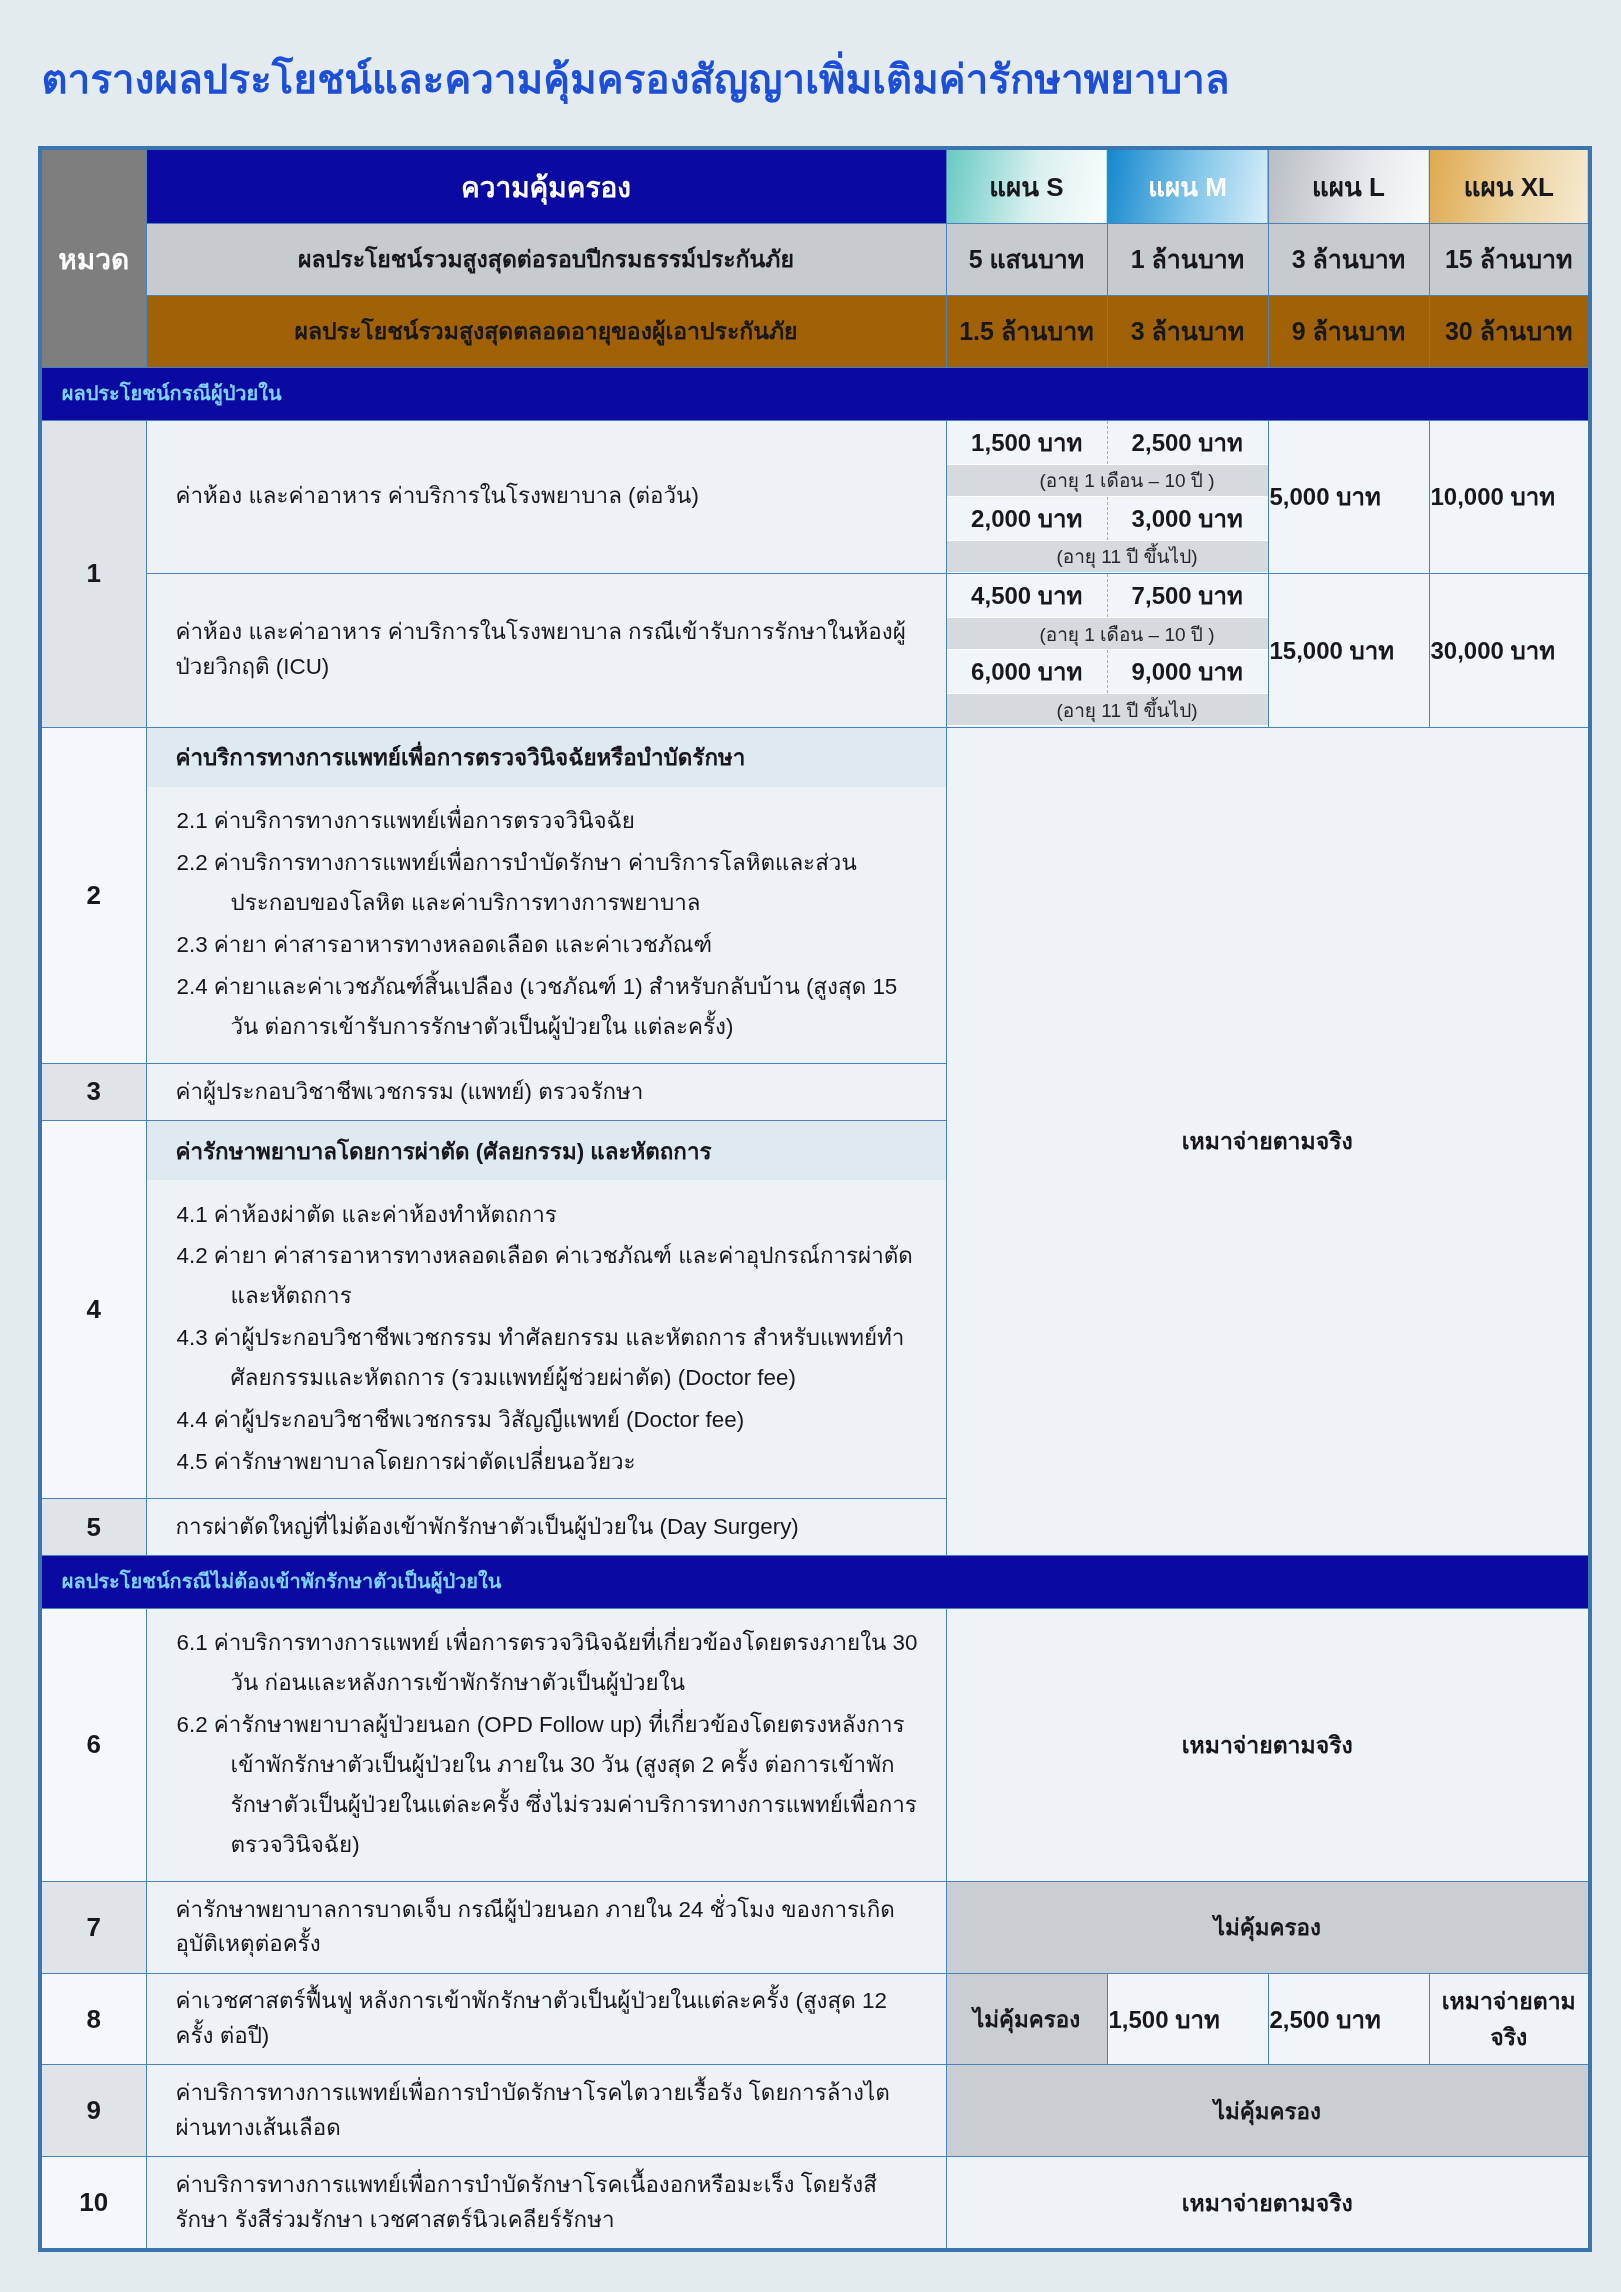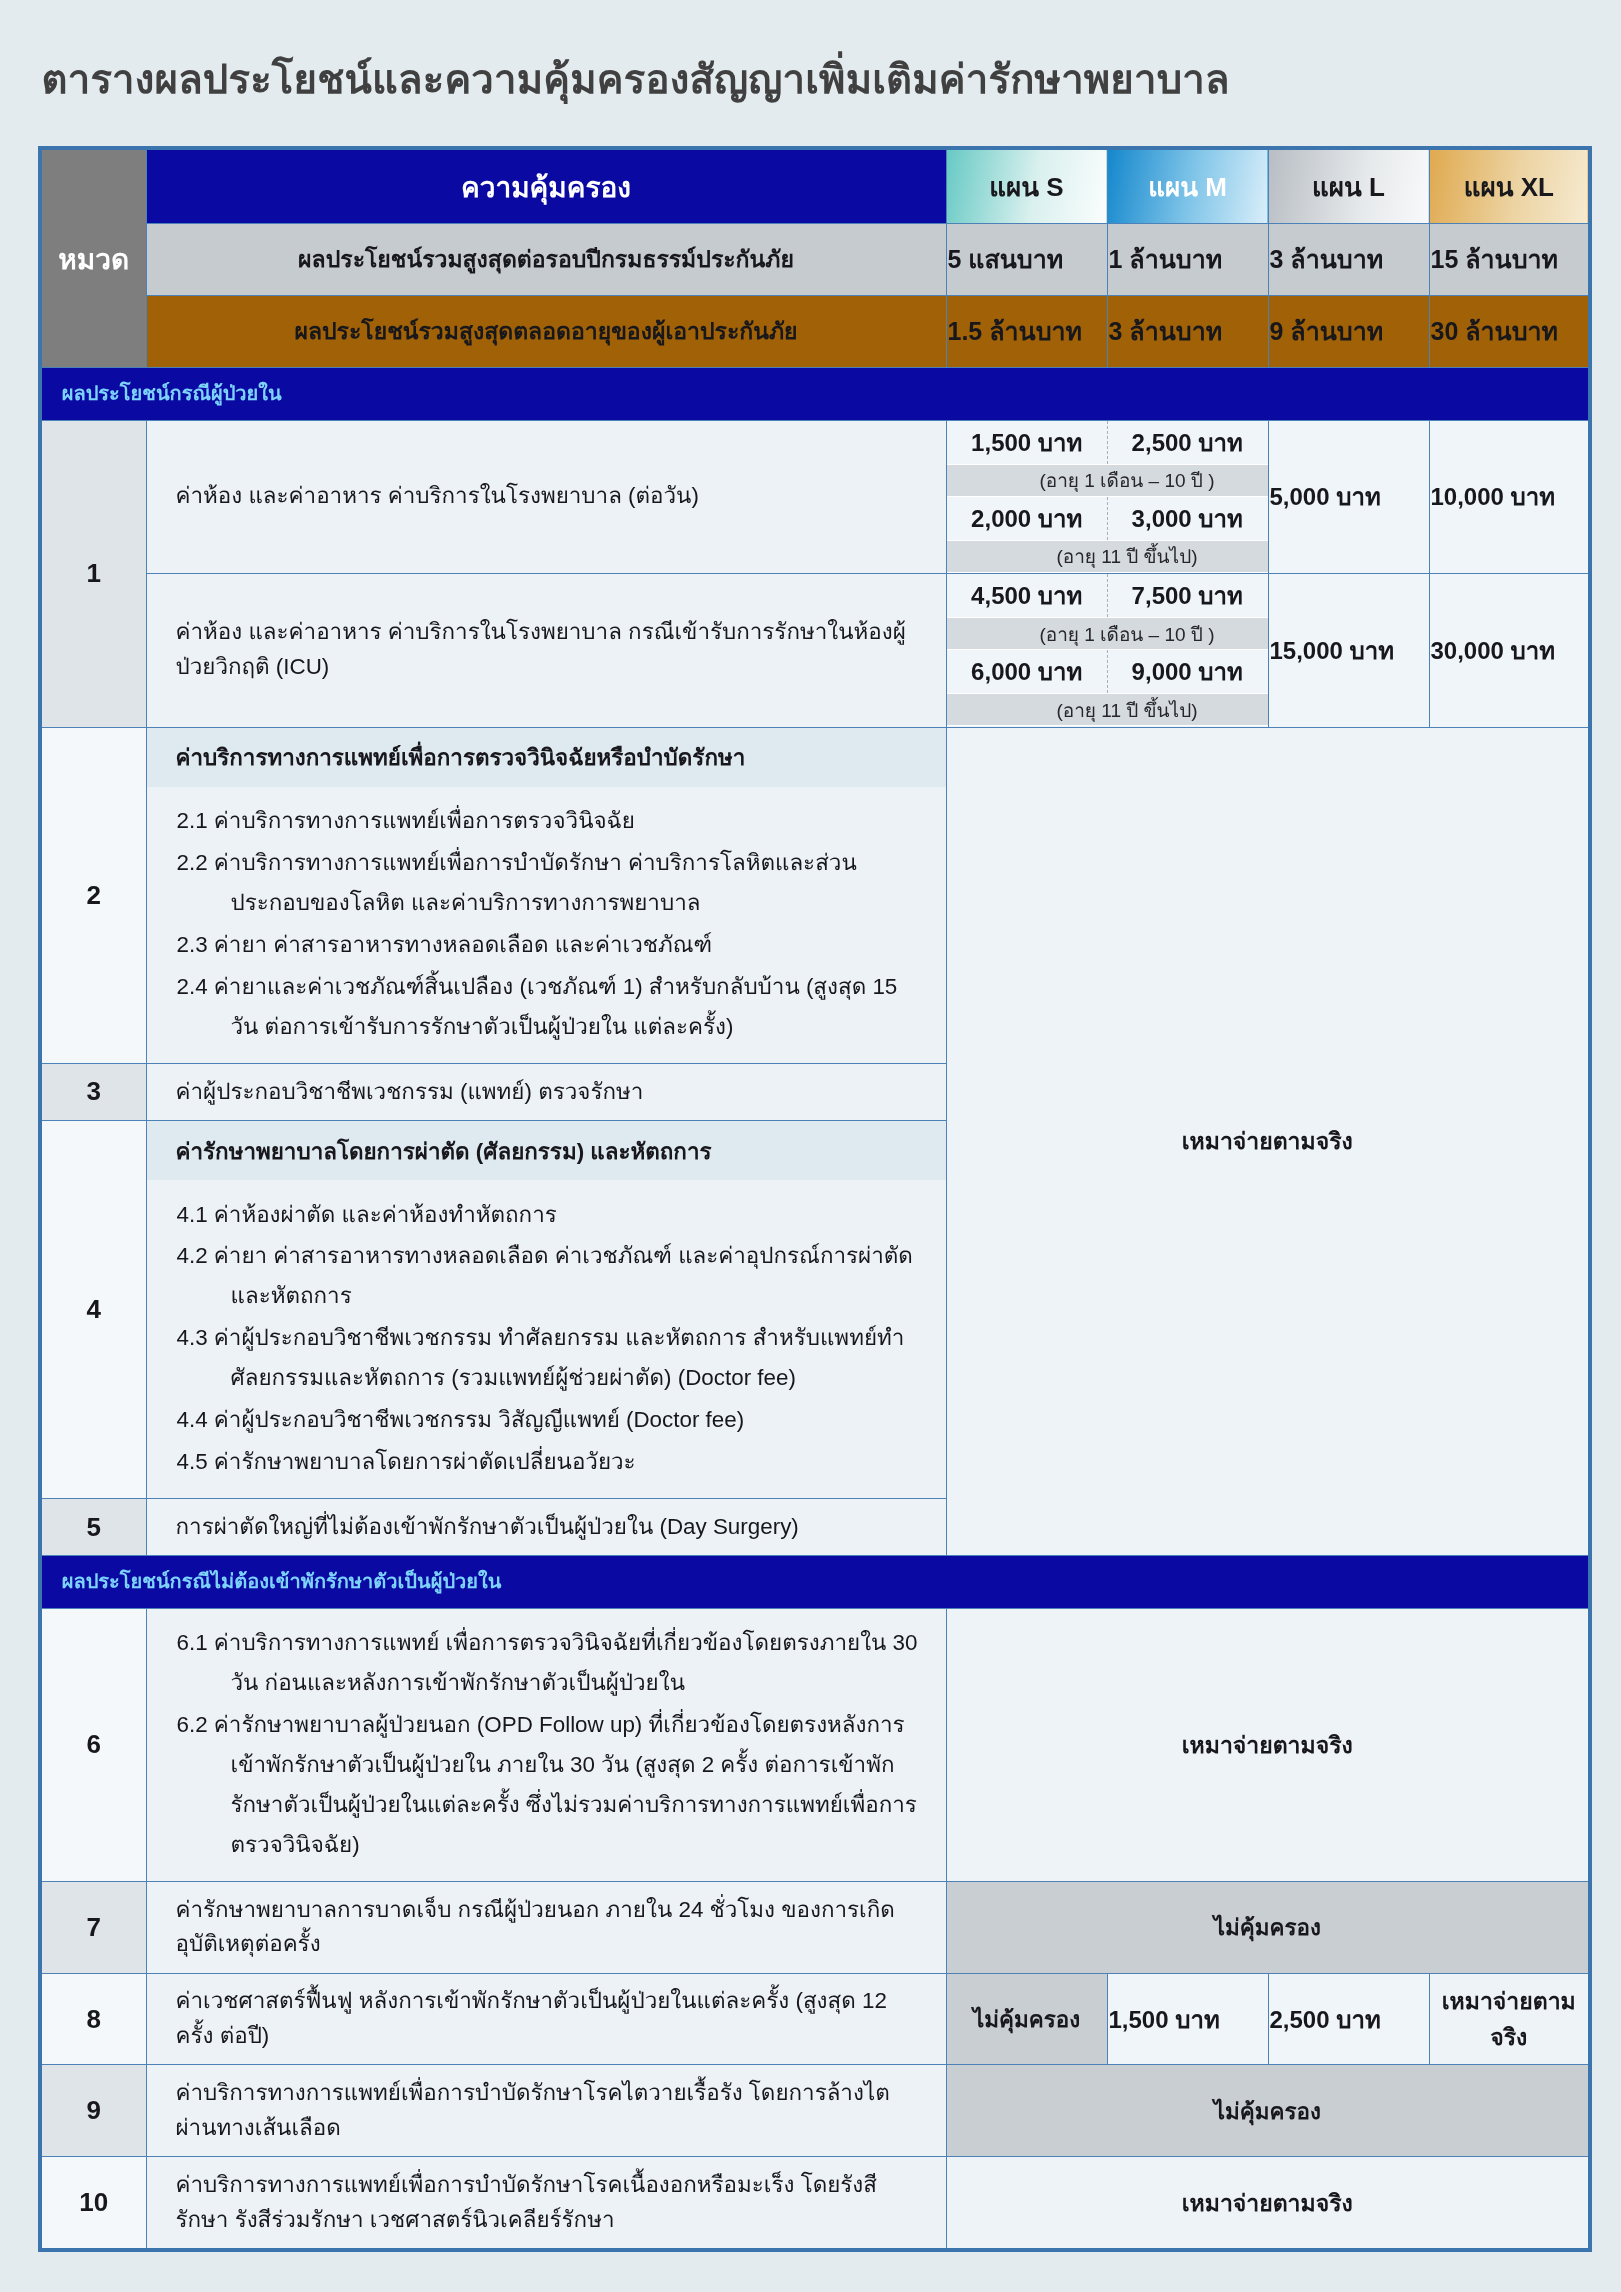--- a/index.html
+++ b/index.html
@@ -5,40 +5,40 @@
   html,body{margin:0;padding:0;}
   body{
     width:1622px;height:2293px;overflow:hidden;
     background:#e3ebef;
     font-family:"Liberation Sans","DejaVu Sans",sans-serif;
     color:#17171c;
     -webkit-font-smoothing:antialiased;
   }
   .page{padding:43px 36px 0 38px;}
   .title{
-    color:#404040;font-weight:700;font-size:40px;line-height:1.55;
+    color:#1d4ed8;font-weight:700;font-size:40px;line-height:1.55;
     margin:5.4px 0 36px 3.6px;letter-spacing:0.2px;
   }
   table.t{
     width:1550px;border-collapse:collapse;table-layout:fixed;
     background:#eef3f7;border:4.5px solid #3c74ae;
   }
   table.t th,table.t td{border:1.8px solid #4d82b8;vertical-align:middle;}
   
   .cell-cat{background:#7e7e7e;color:#fff;font-size:28px;font-weight:700;text-align:center;}
   .cell-cov{background:#0a0aa2;color:#fff;font-size:28px;font-weight:700;text-align:center;}
   .plan{font-size:26px;font-weight:700;text-align:center;color:#18181d;}
   .plan-s{background:linear-gradient(100deg,#66c9c4 0%,#d9f0ee 55%,#fafdfd 100%);}
   .plan-m{background:linear-gradient(100deg,#1487cc 0%,#7fc4e8 52%,#d9eef9 100%);color:#ffffff;}
   .plan-l{background:linear-gradient(100deg,#b7bdc3 0%,#e6e9eb 60%,#f8f9fa 100%);}
   .plan-xl{background:linear-gradient(100deg,#dfa94f 0%,#ecd3a2 55%,#f6ead0 100%);}
   .hdr-gray{background:#c6cbd0;}
   .hdr-white{background:#a16207;}
   .hdr-label{font-size:23px;font-weight:600;text-align:center;padding:7.2px 18px;}
-  .hdr-val{font-size:25px;font-weight:700;text-align:left;}
+  .hdr-val{font-size:25px;font-weight:700;text-align:center;}
   
   .section-bar{
     background:#0a0aa2;color:#7dd3fc;font-weight:700;font-size:20px;
     text-align:left;padding:9px 12.5px 10.7px 19.7px;
   }
   
   .cell-no{font-size:26px;font-weight:700;text-align:center;background:#f4f8fb;}
   .cell-no.alt{background:#dfe4e9;}
   
   .cell-label{background:#edf2f7;font-size:22.4px;line-height:1.55;padding:10.7px 19.7px 10.7px 29px;}

